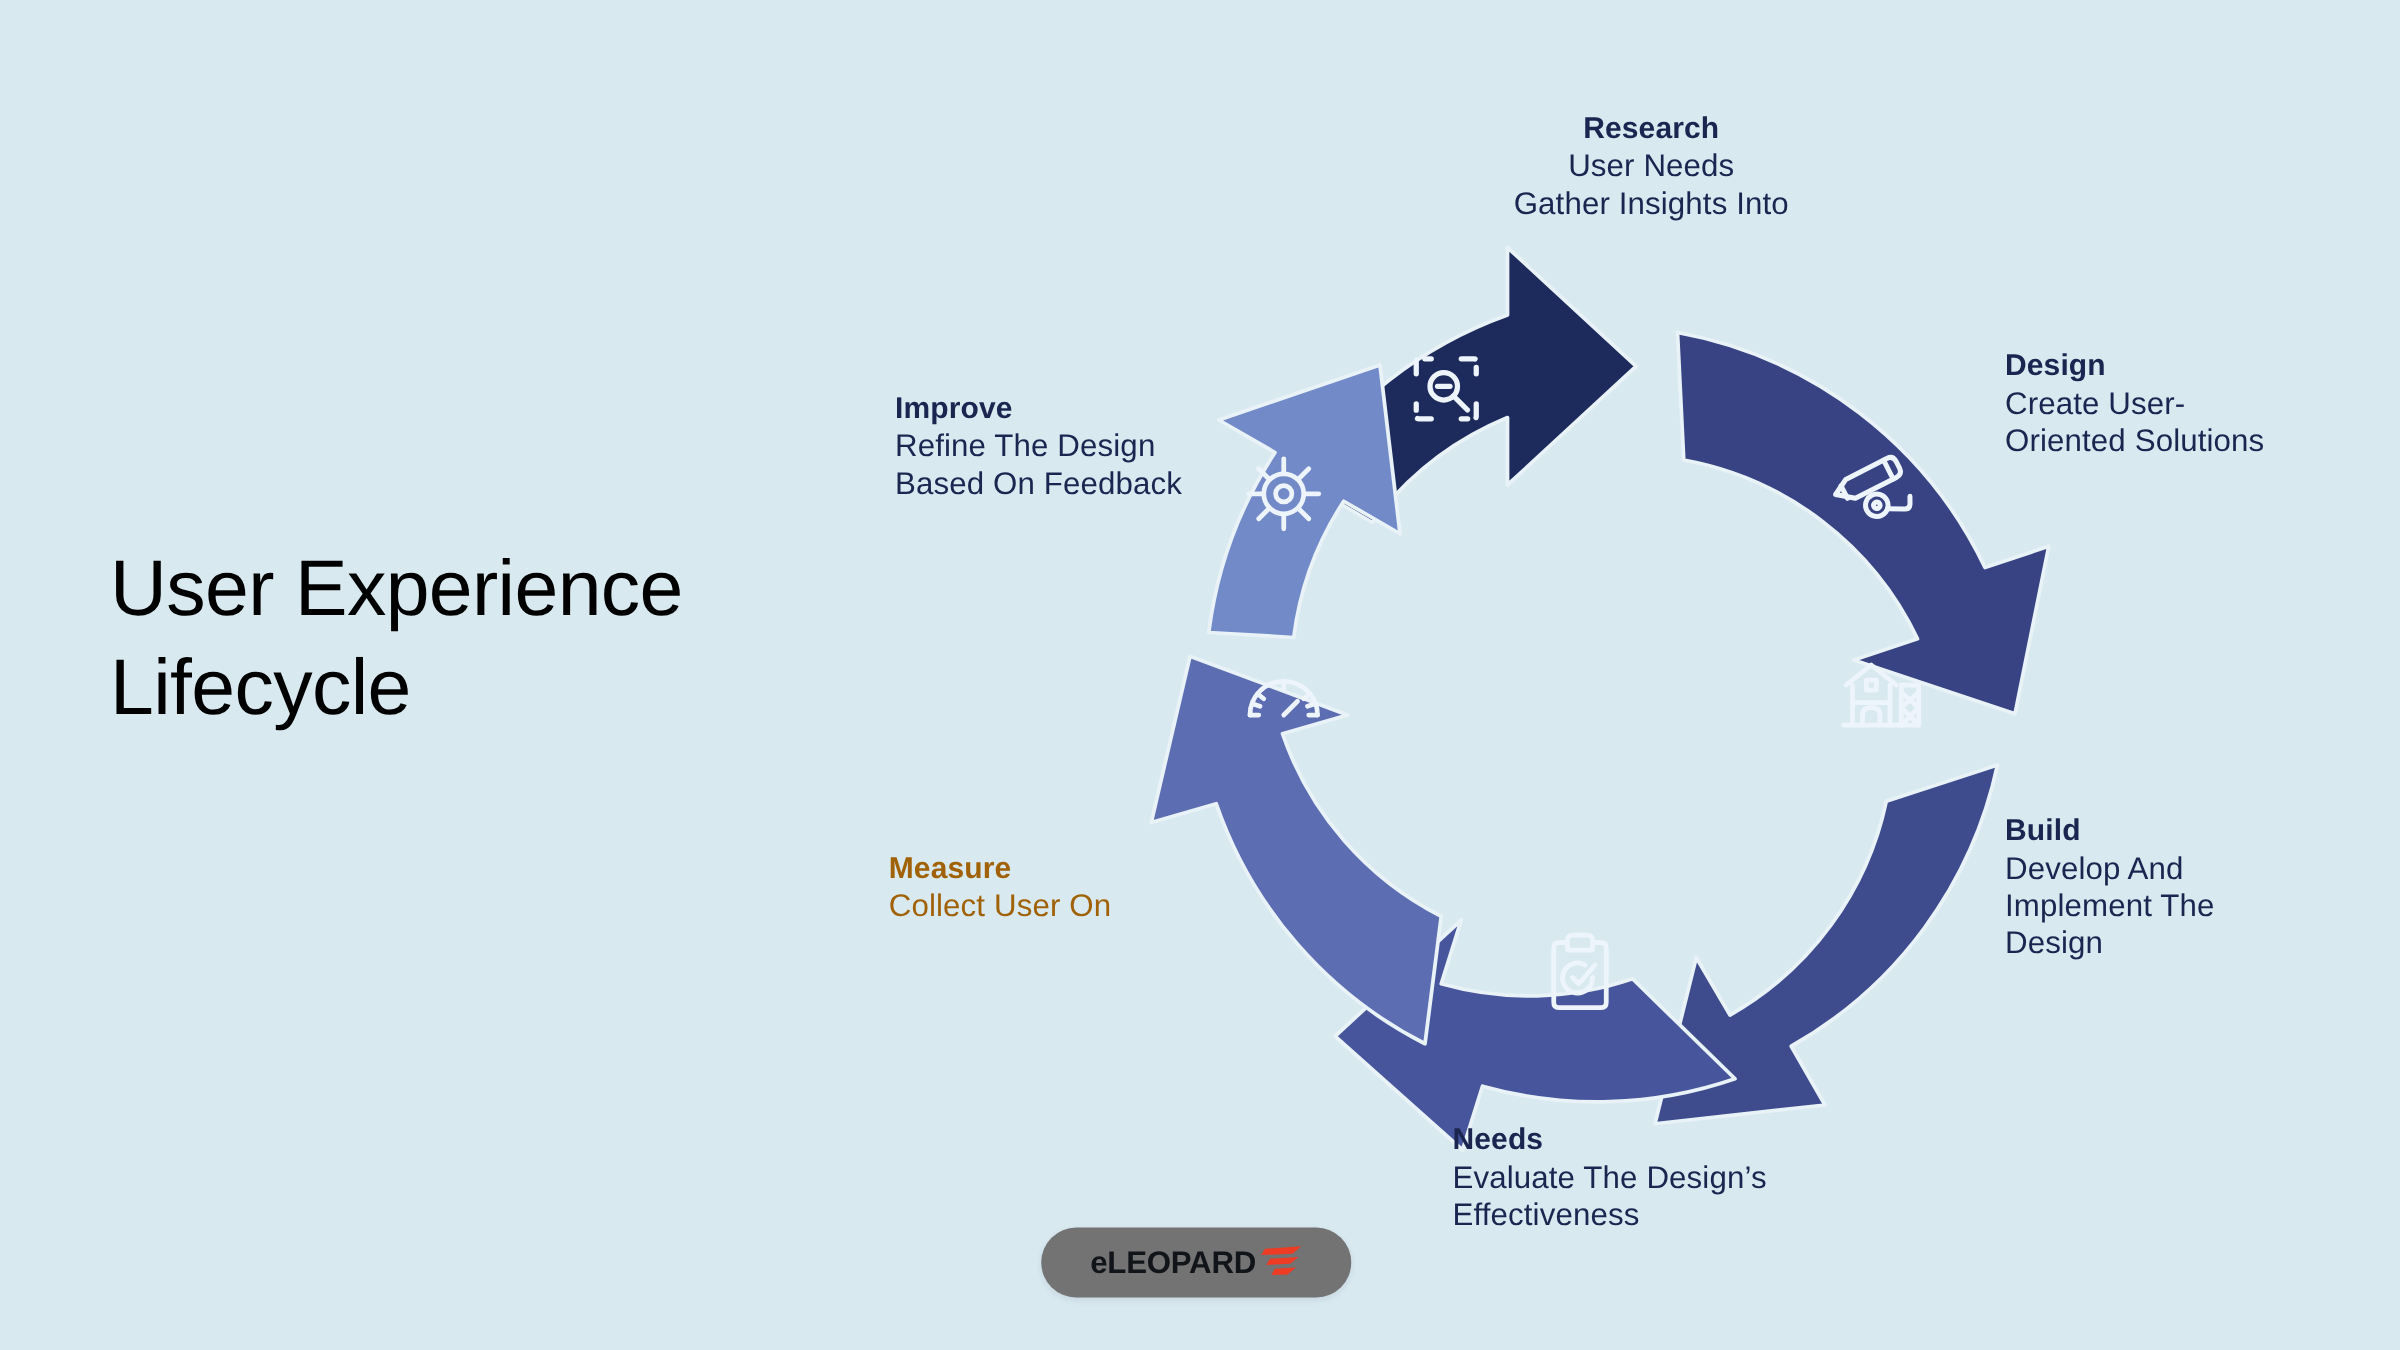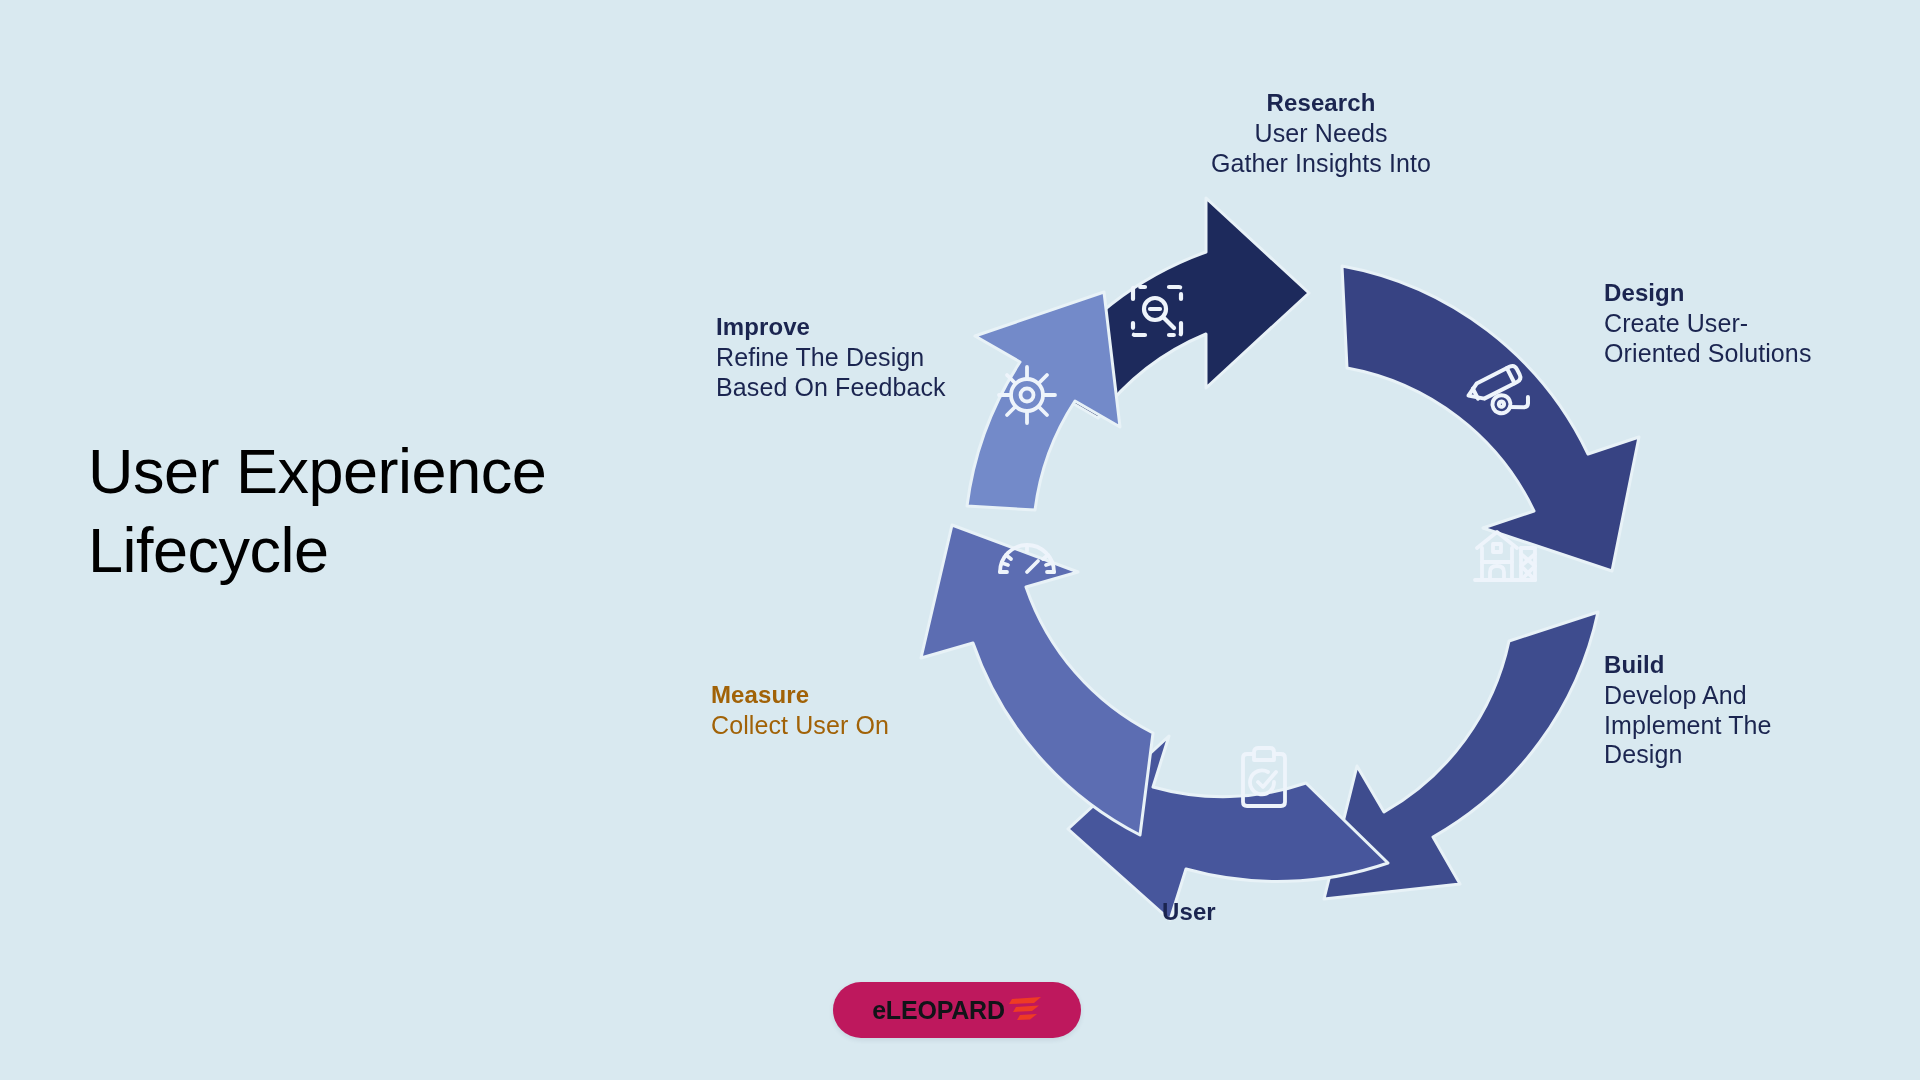--- a/index.html
+++ b/index.html
@@ -39,21 +39,21 @@
   .lp-improve {left:716px;top:268px;width:300px;text-align:left;}
 
   
   #wheel{position:absolute;left:905px;top:190px;width:760px;height:740px;}
   #wheel svg{display:block;width:100%;height:100%;overflow:visible;}
 
   
   .logo-pill{
     position:absolute;left:833px;top:982px;
     width:248px;height:56px;border-radius:28px;
-    background:#be185d;
+    background:#737373;
     display:flex;align-items:center;justify-content:center;
     box-shadow:0 2px 5px rgba(30,50,80,.10);
   }
   .logo-word{
     font-size:25px;font-weight:bold;color:#111418;
     letter-spacing:-0.2px;line-height:1;
   }
   .logo-word .e-lower{font-size:25px;}
   .logo-mark{margin-left:3px;display:block;}
 </style>
@@ -227,21 +227,25 @@
   <div class="step-label lp-build" style="color: rgb(27, 37, 80);">
     <div class="lbl-title">Build</div>
     <div class="lbl-desc">
       <span>Develop And</span>
       <span>Implement The</span>
       <span>Design</span>
     </div>
   </div>
 
   <div class="step-label lp-test" style="color: rgb(27, 37, 80);">
-    <div class="lbl-title">User</div>
+    <div class="lbl-title">Needs</div>
+    <div class="lbl-desc">
+      <span>Evaluate The Design’s</span>
+      <span>Effectiveness</span>
+    </div>
   </div>
 
   <div class="step-label lp-measure" style="color: #a16207;">
     <div class="lbl-title">Measure</div>
     <div class="lbl-desc">
       <span>Collect User On</span>
     </div>
   </div>
 
   <div class="step-label lp-improve" style="color: rgb(27, 37, 80); margin-top: 44px;">

